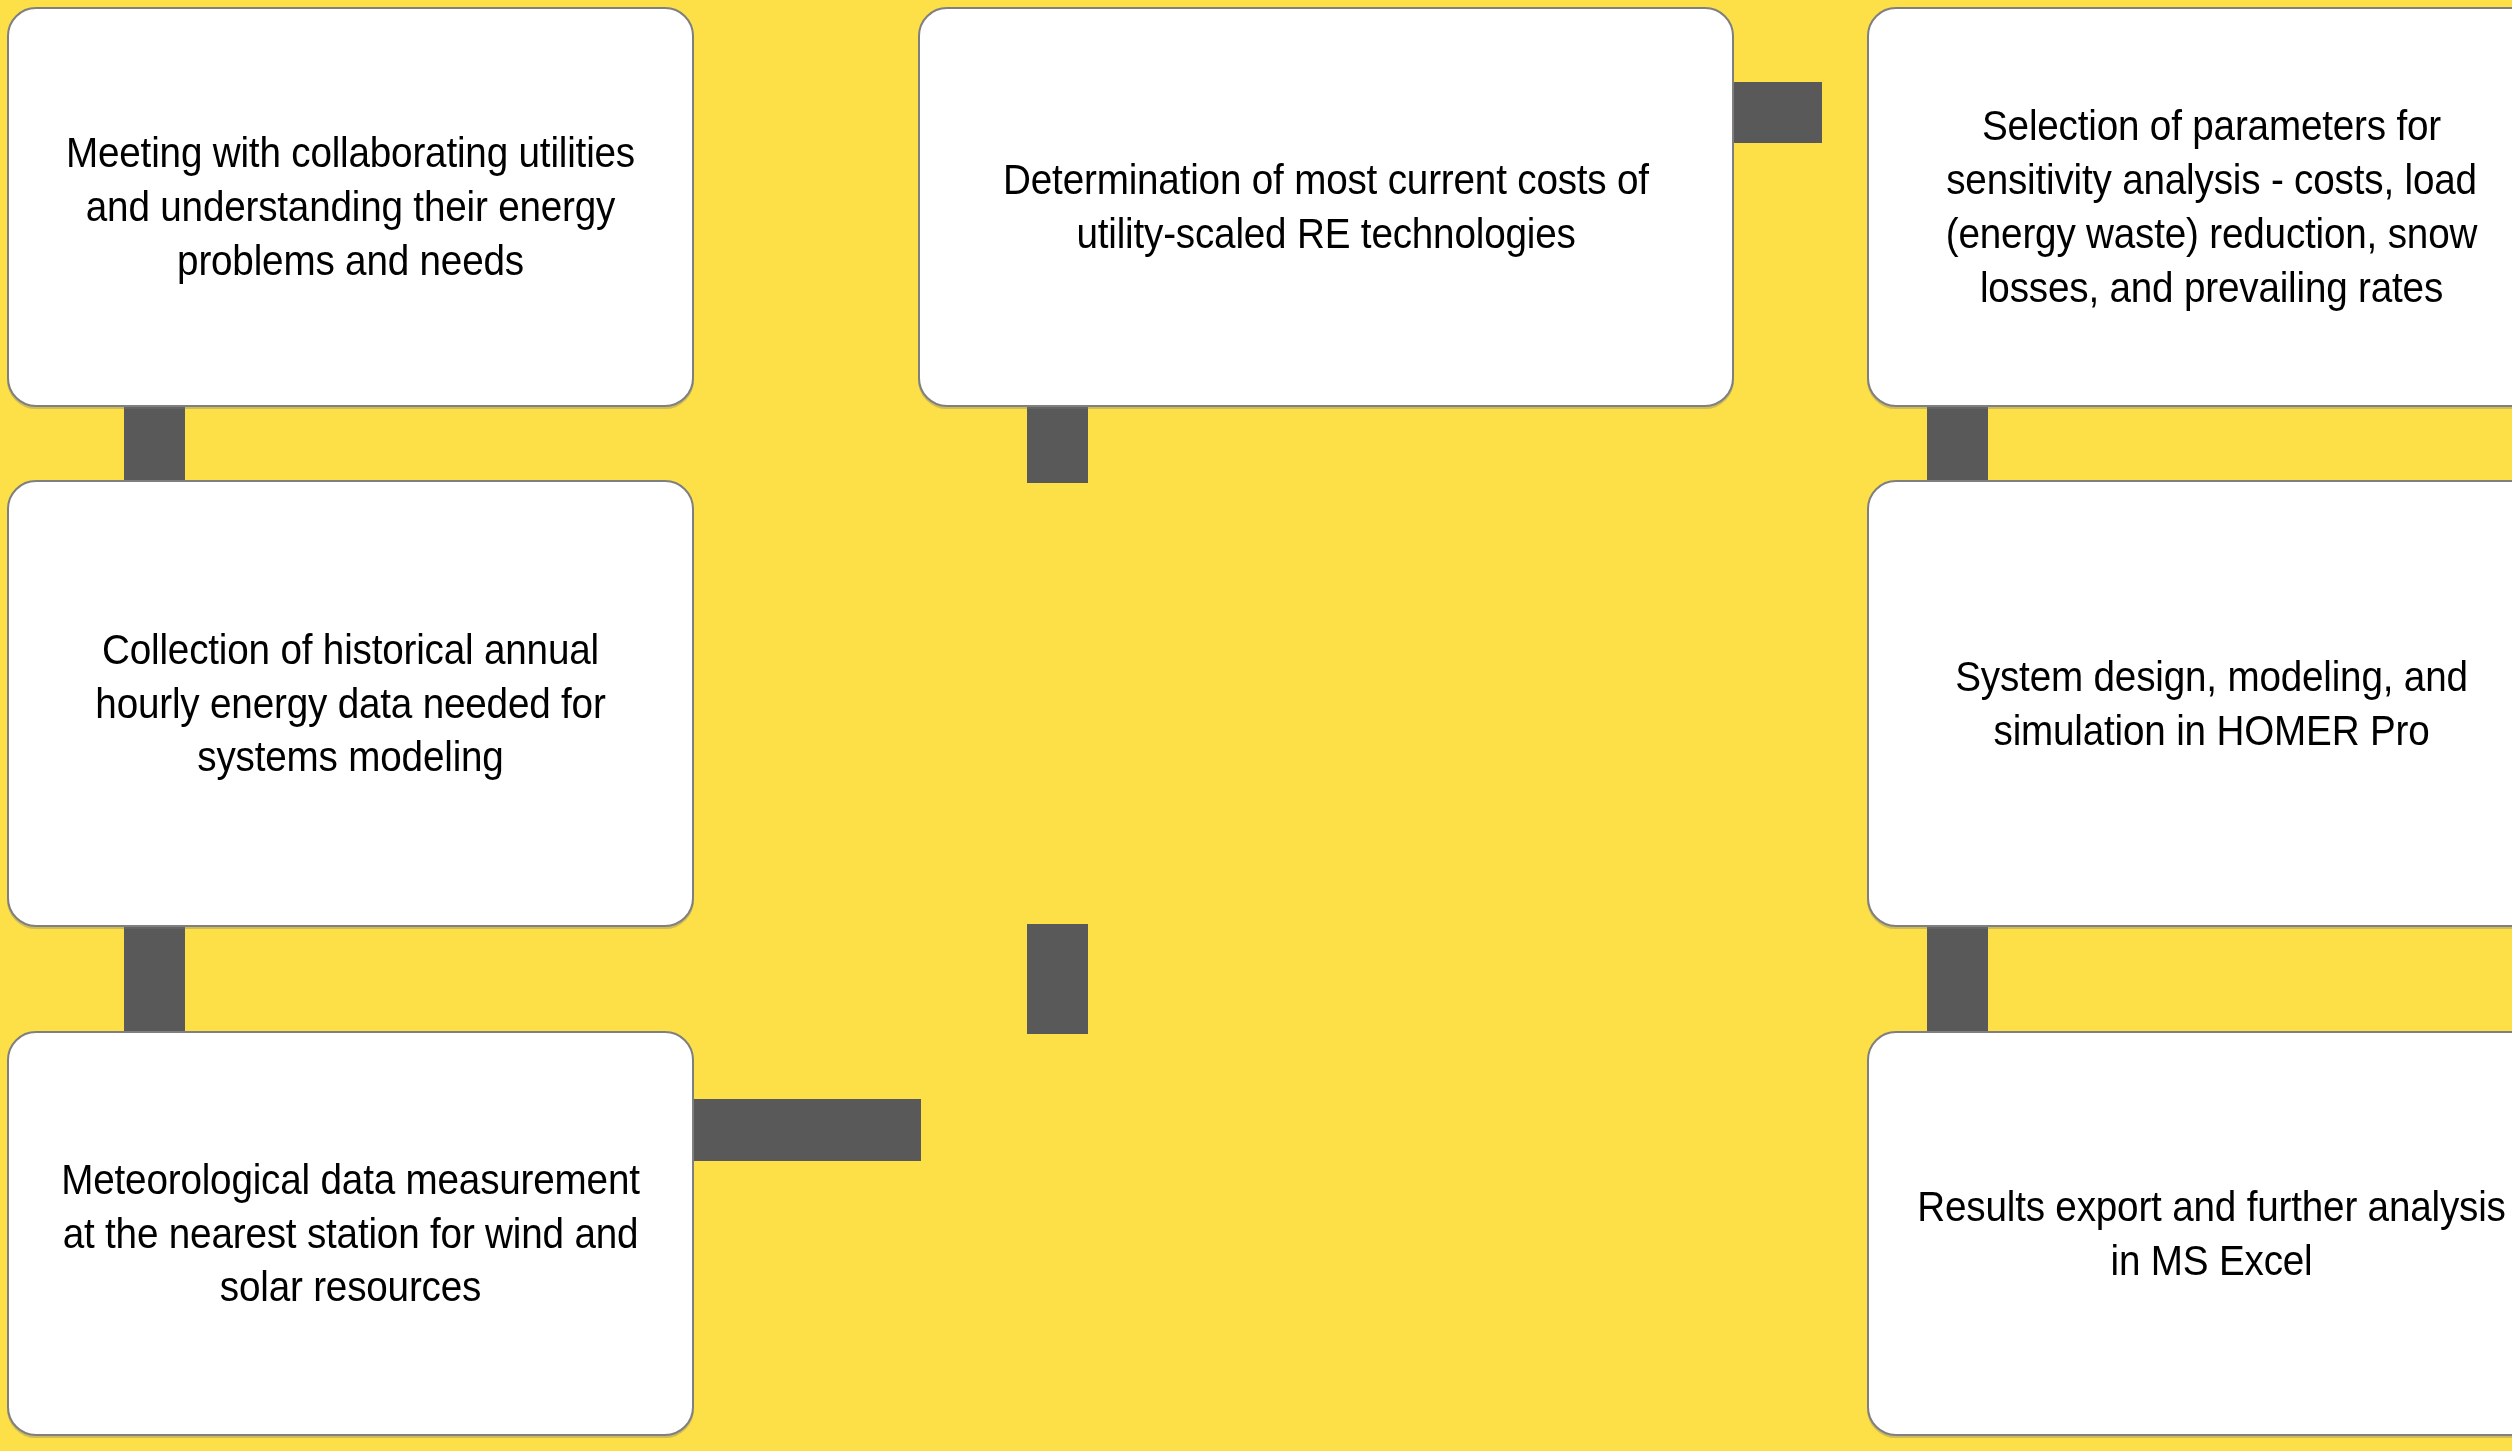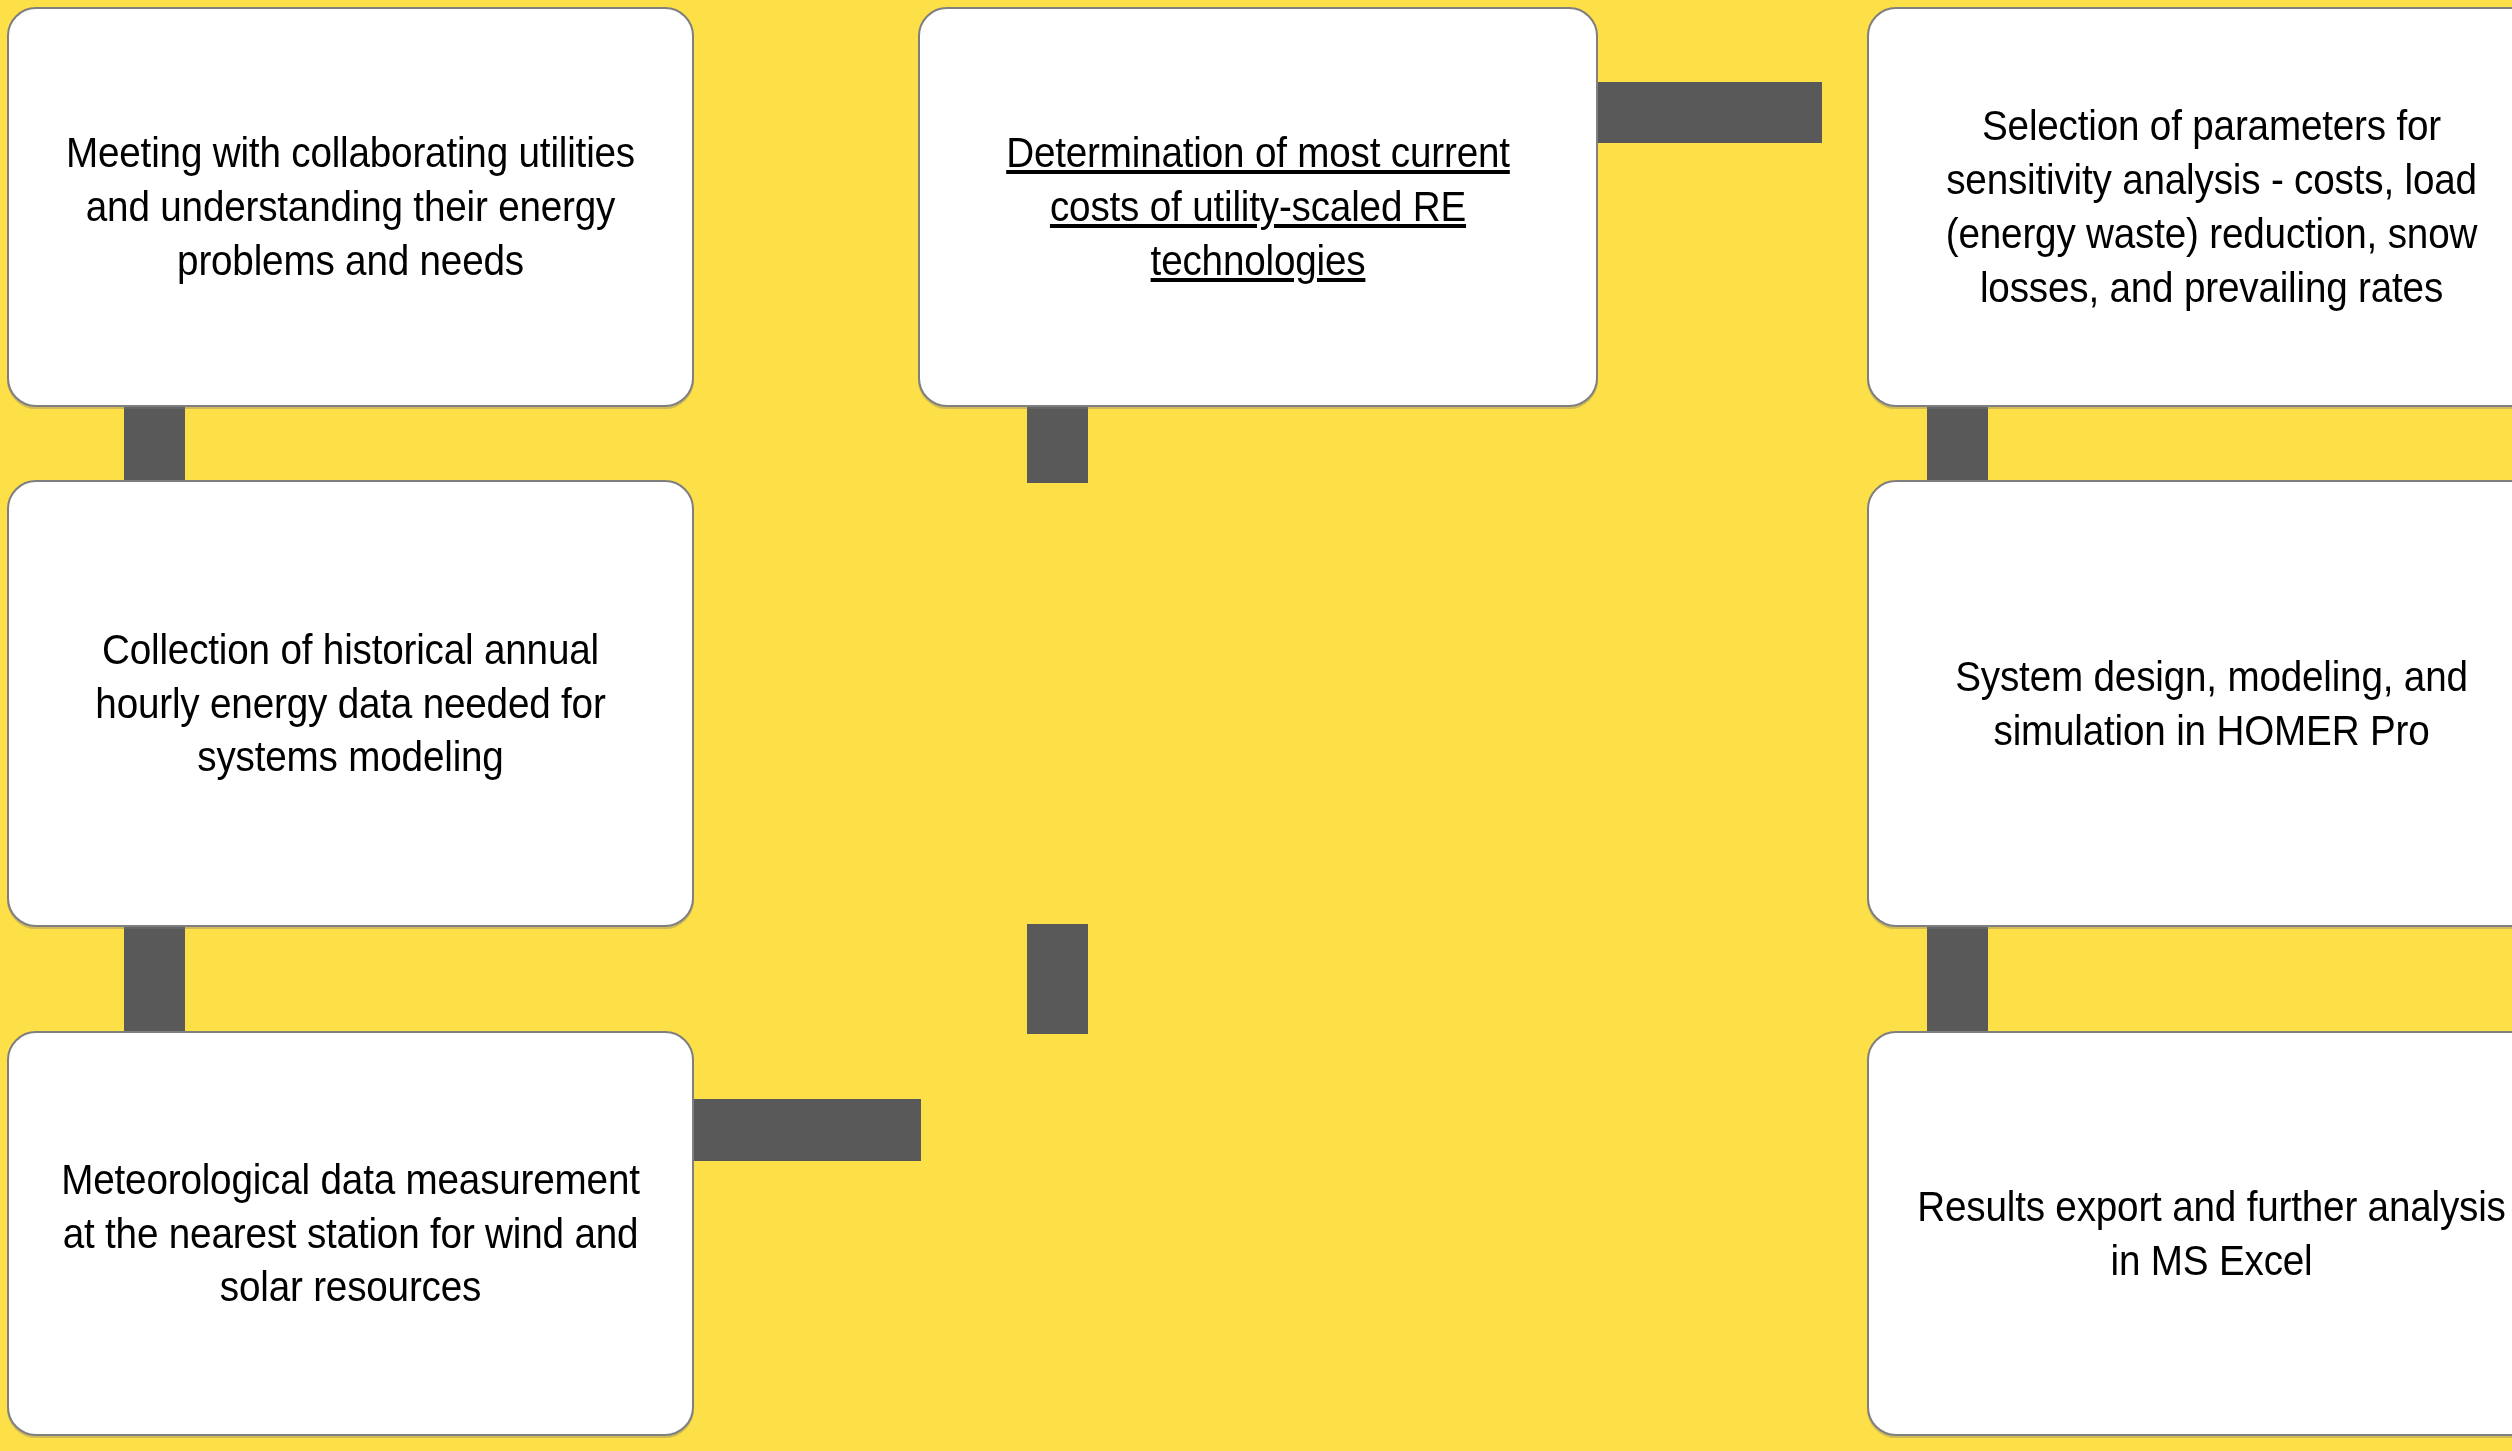--- a/index.html
+++ b/index.html
@@ -63,21 +63,21 @@
     font-weight: 400;
     padding: 0 20.6px;
     white-space: pre-line;
     font-stretch: condensed;
     transform: scaleX(0.92);
     transform-origin: center center;
   }
 
   
   .col1 { left: 6.9px;   width: 687px; }
-  .col2 { left: 918px; width: 680px; text-decoration: underline;  }
+  .col2 { left: 918px; width: 816px;  }
   .col3 { left: 1819px; width: 689px; margin-left: 48px; }
 
   
   .row1 { top: 6.9px;   height: 400px; }
   .row2 { top: 480px;  height: 447px; }
   .row3 { top: 1031px; height: 405px; }
 </style>
 </head>
 <body>
 

